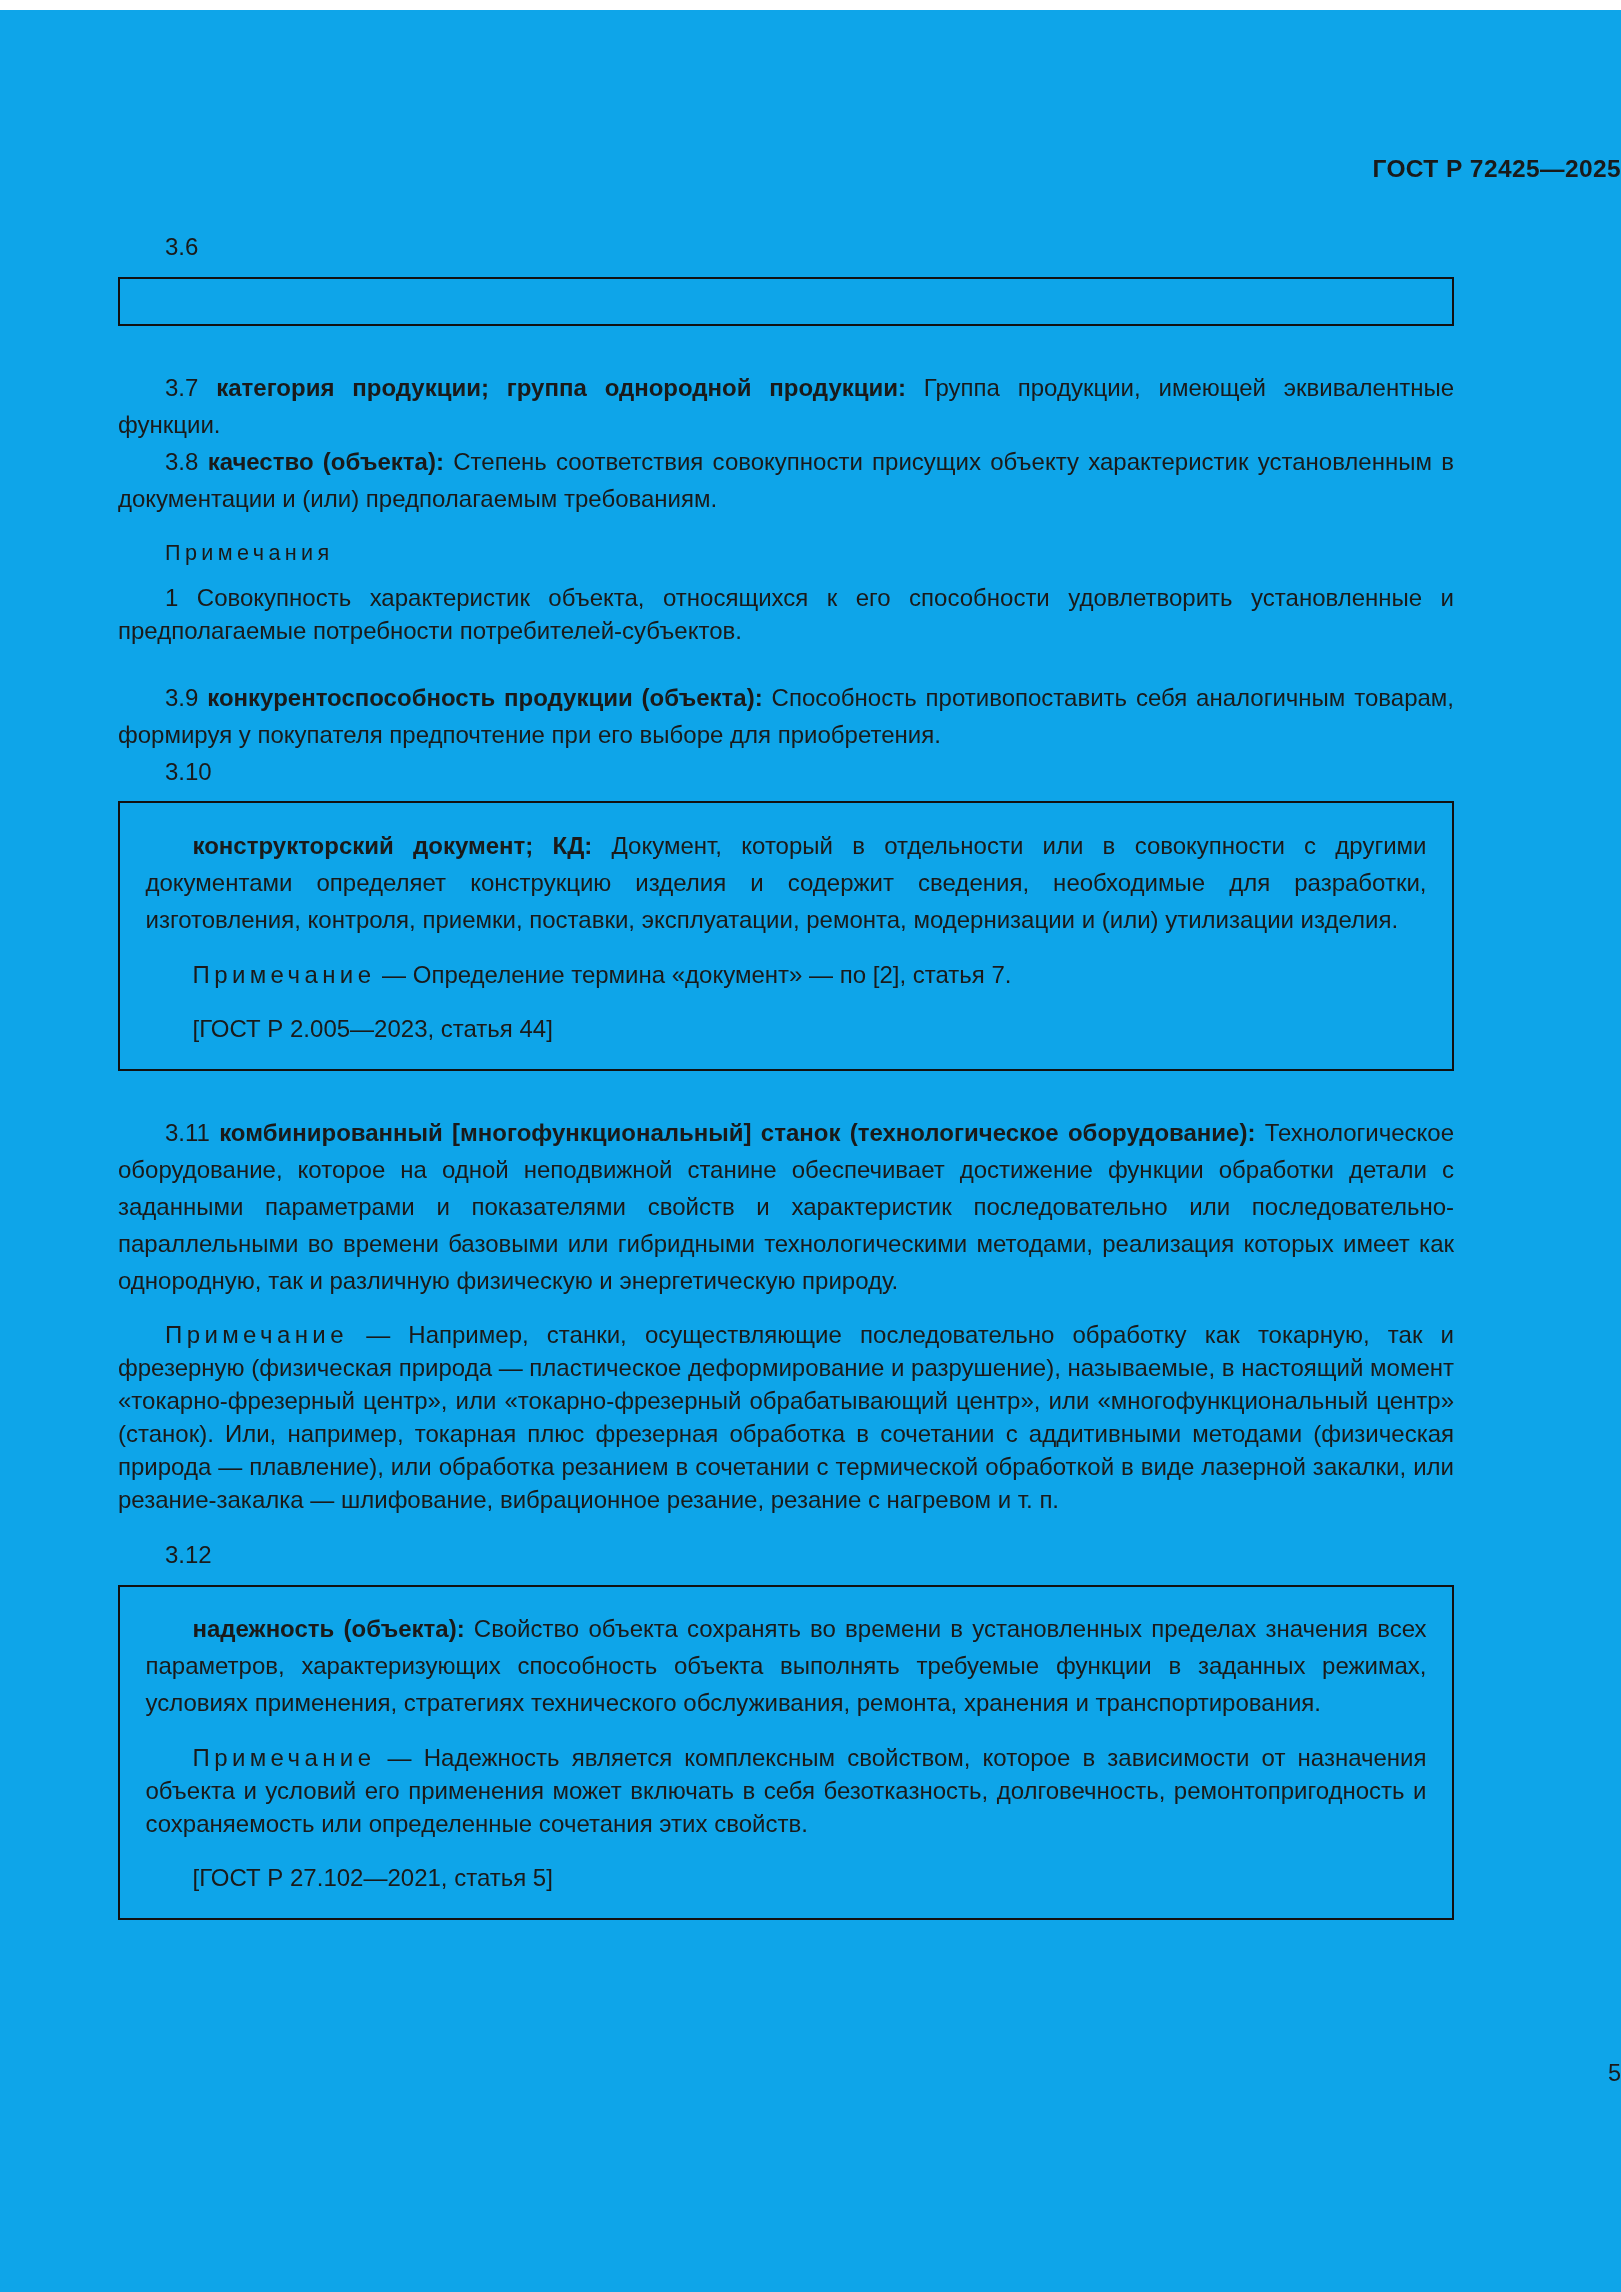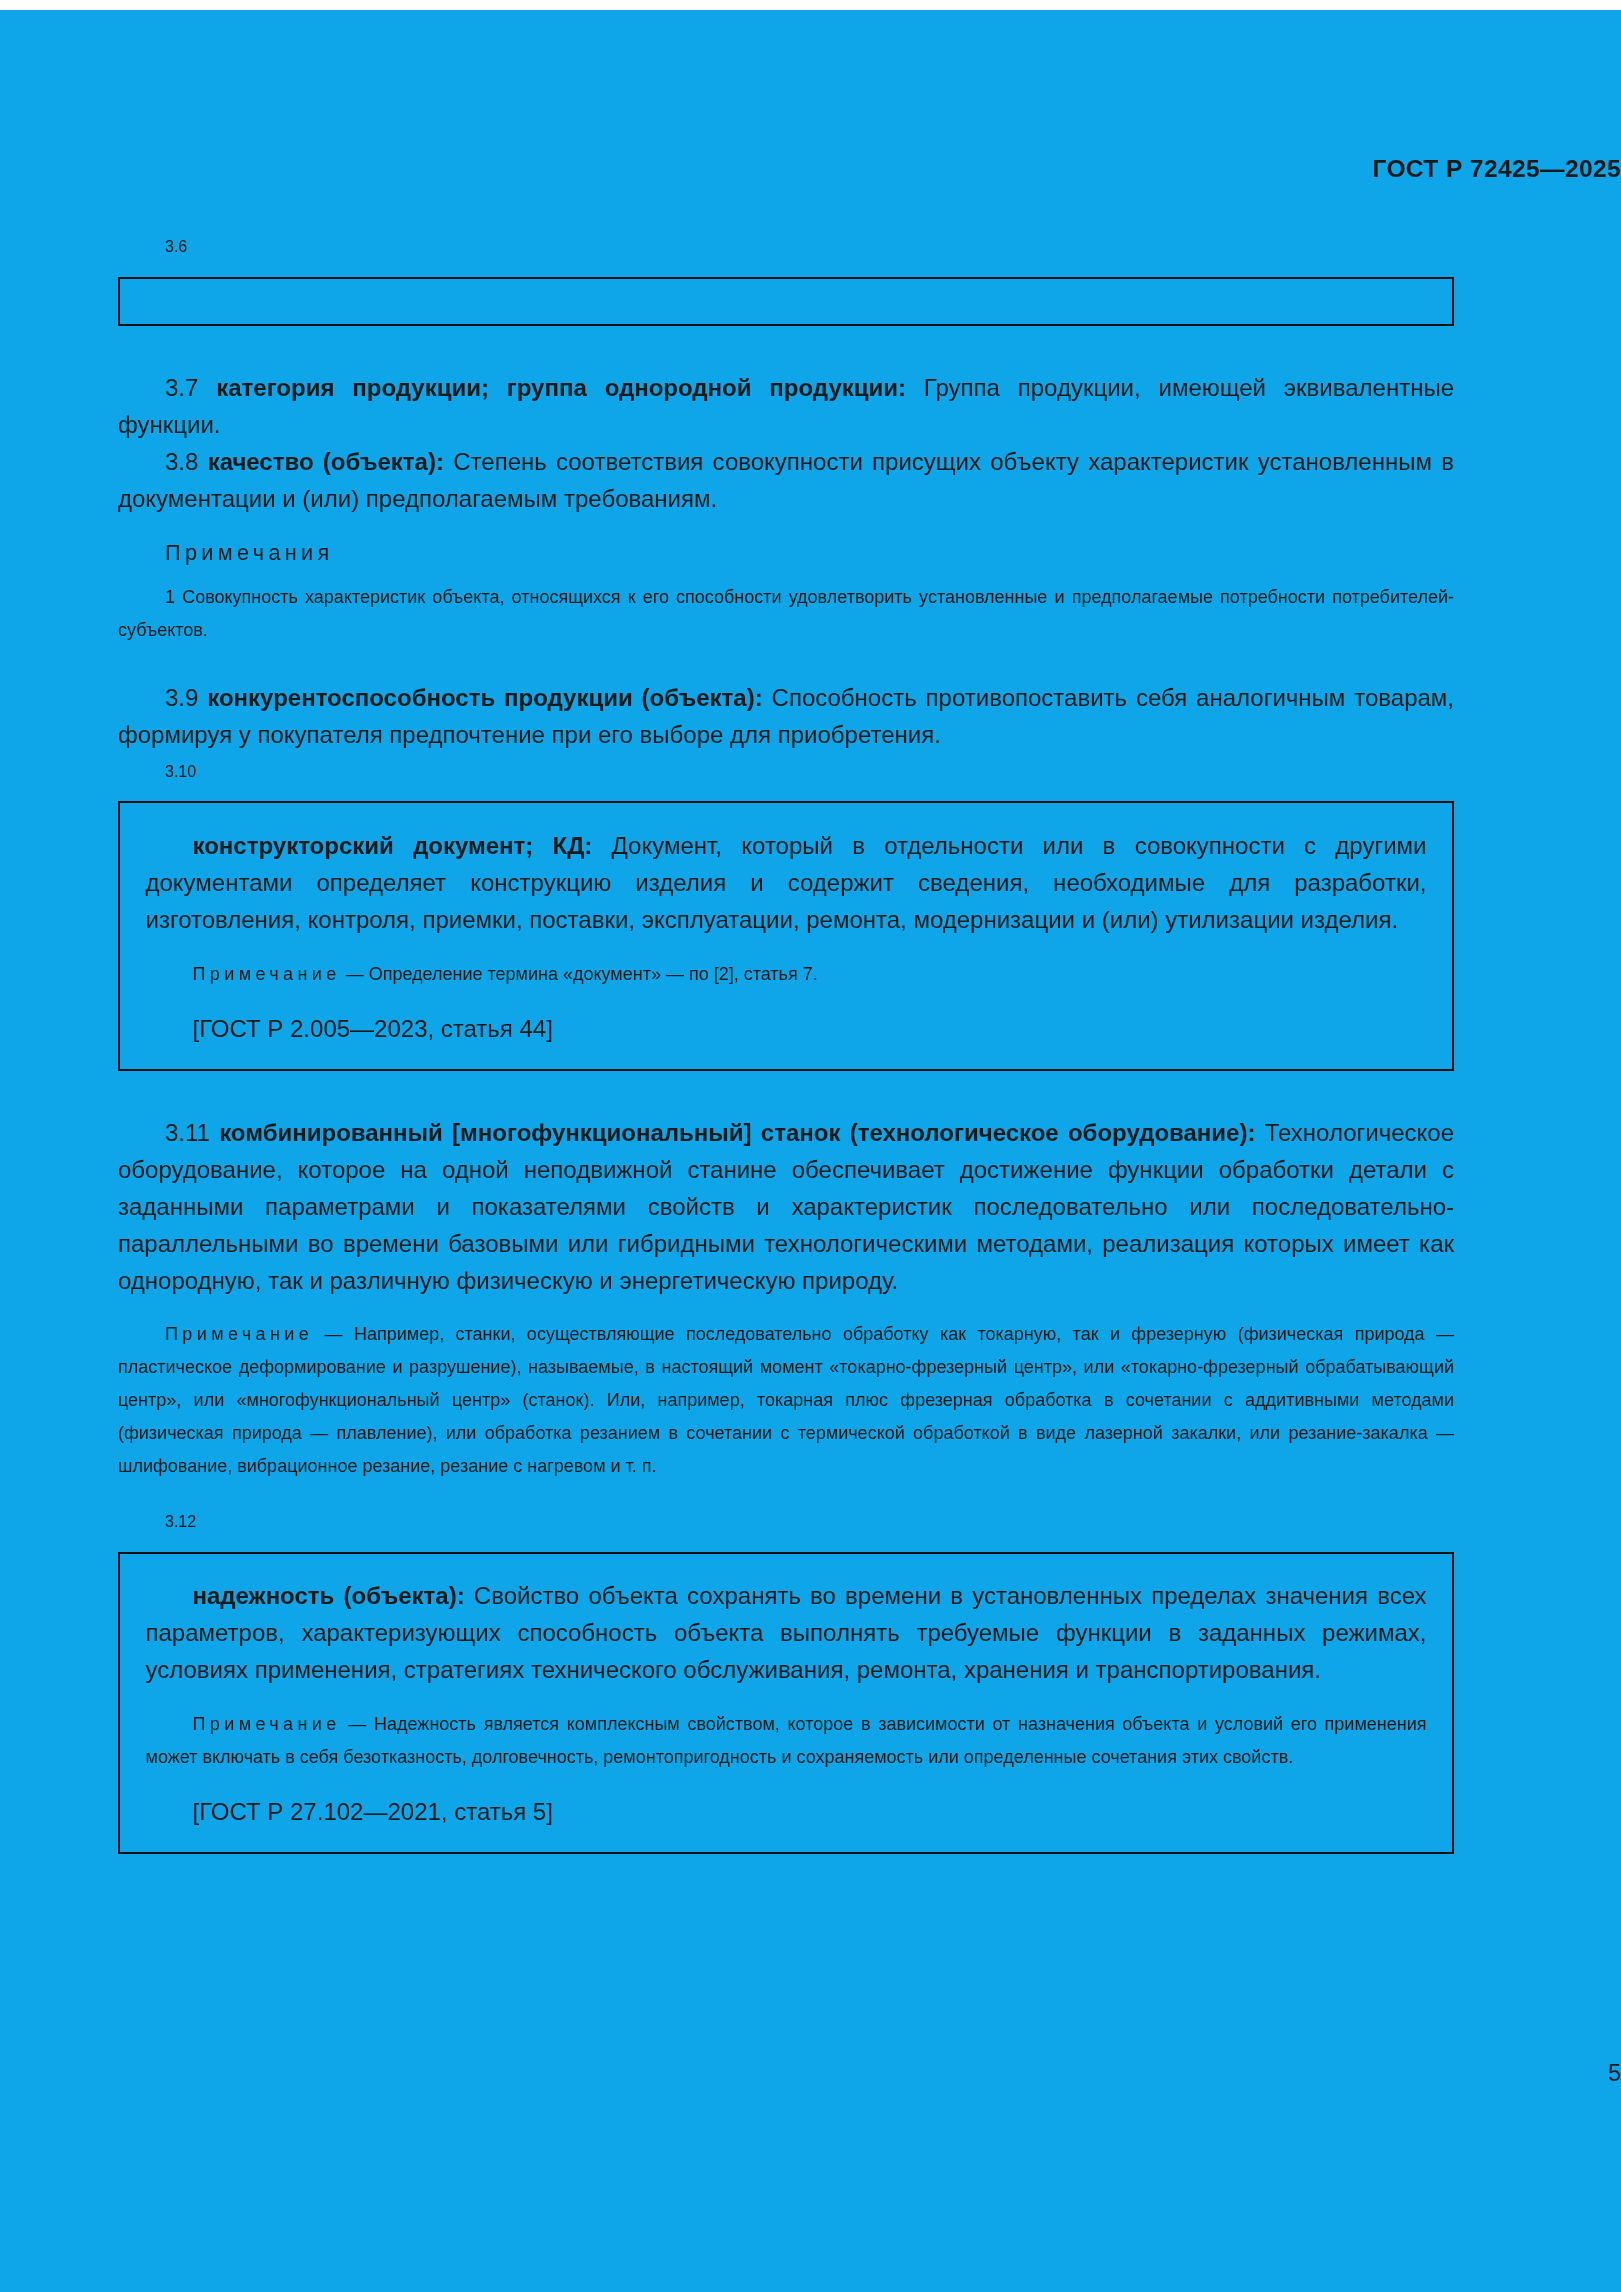--- a/index.html
+++ b/index.html
@@ -42,21 +42,21 @@
   .body-block {
     font-size: 24px;
     line-height: 37px;
     text-align: justify;
     text-justify: inter-word;
     hyphens: manual;
   }
   .indent { text-indent: 47px; }
 
   .note-block {
-    font-size: 18px;
+    font-size: 24px;
     line-height: 33px;
     text-align: justify;
   }
   .note-block.indent { text-indent: 47px; }
 
   .notes-heading {
     font-size: 21.6px;
     line-height: 33px;
     letter-spacing: 4.4px;
     text-indent: 47px;
@@ -74,21 +74,21 @@
     padding: 23.5px 25.5px 21.6px 25.5px;
   }
   .defbox .body-block { text-align: justify; }
   .defbox .para + .para { margin-top: 0; }
 
   .spacer-xs { height: 11.8px; }
   .spacer-s  { height: 19.6px; }
   .spacer-l  { height: 43px; }
 
   .num-line {
-    font-size: 16px;
+    font-size: 24px;
     line-height: 37px;
     text-indent: 47px;
   }
 
   .page-number {
     position: absolute;
     right: 0;
     top: 2050px;
     font-size: 23.5px;
   }

